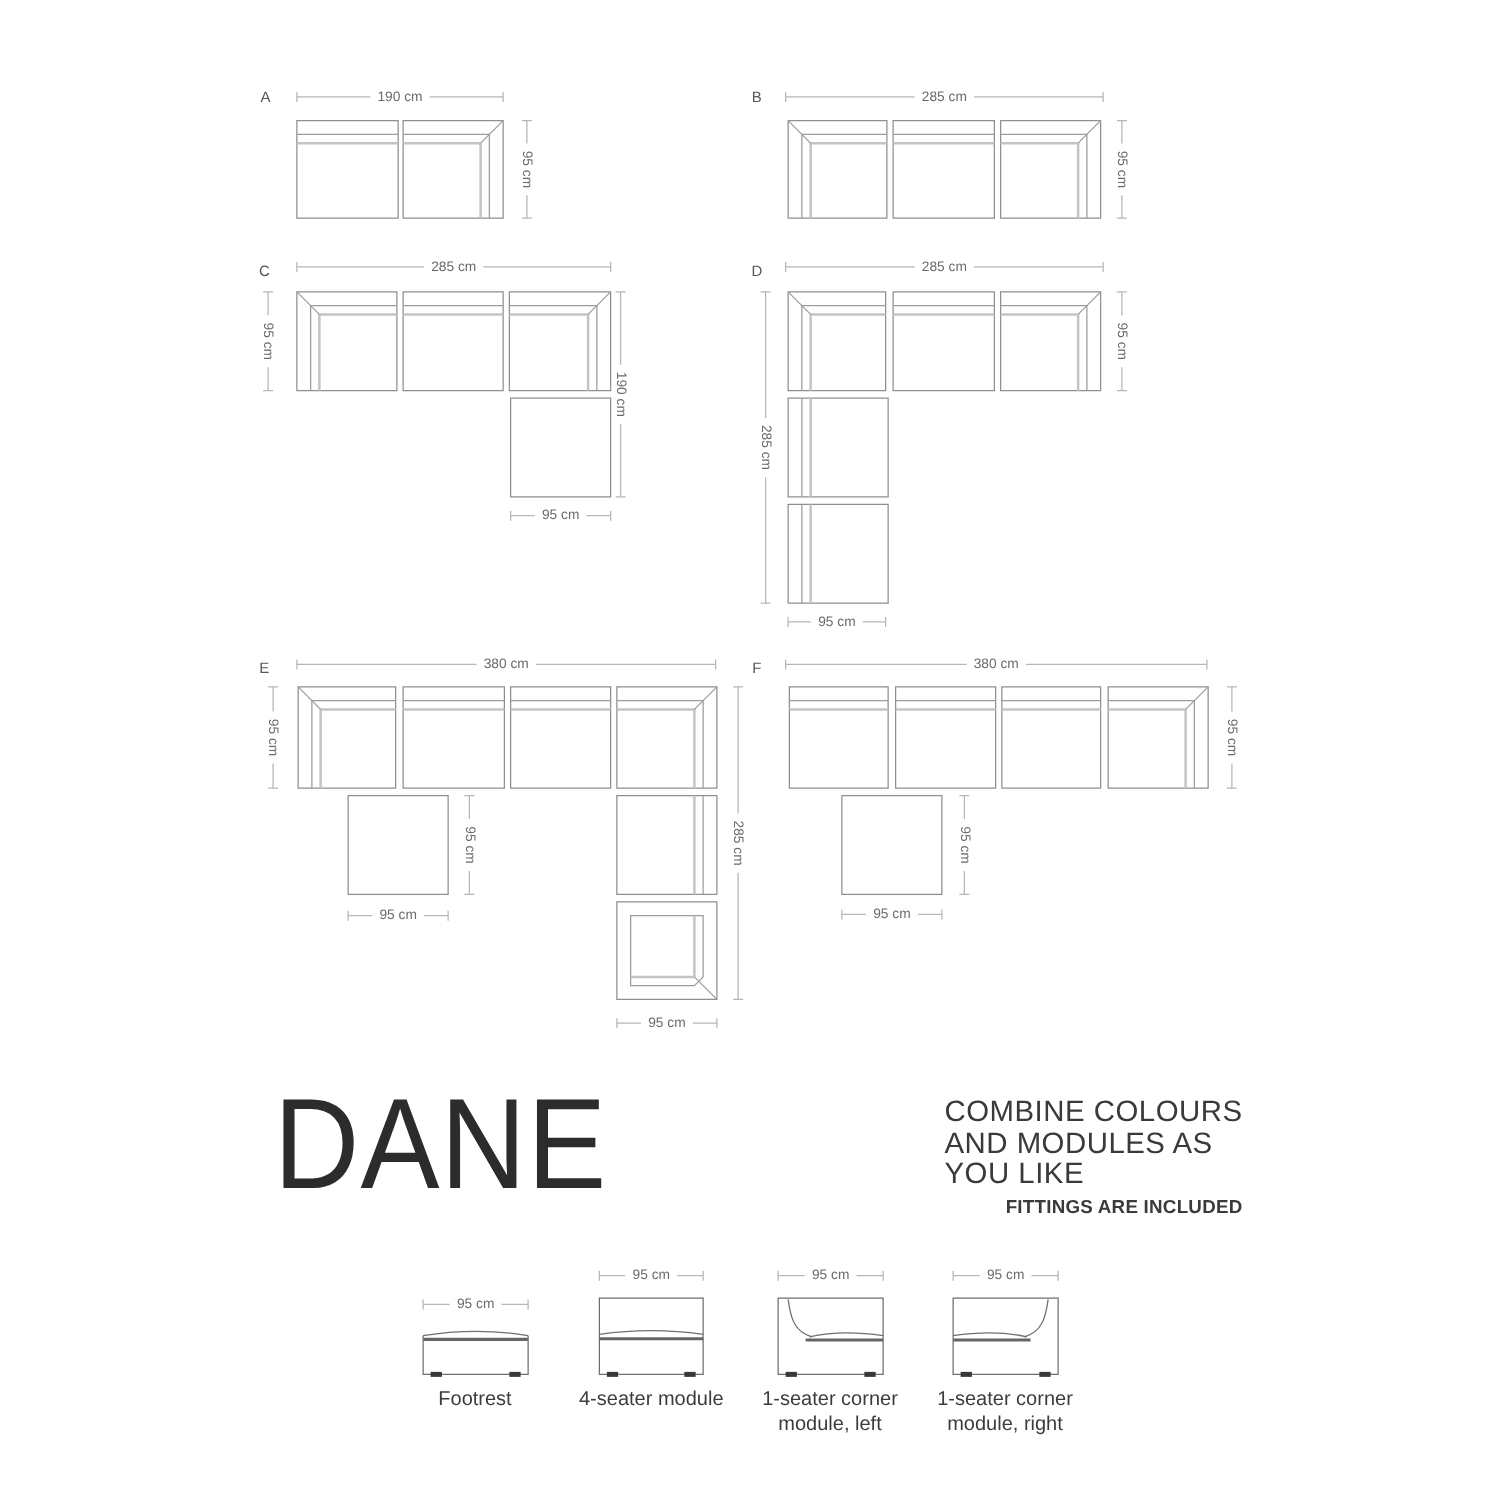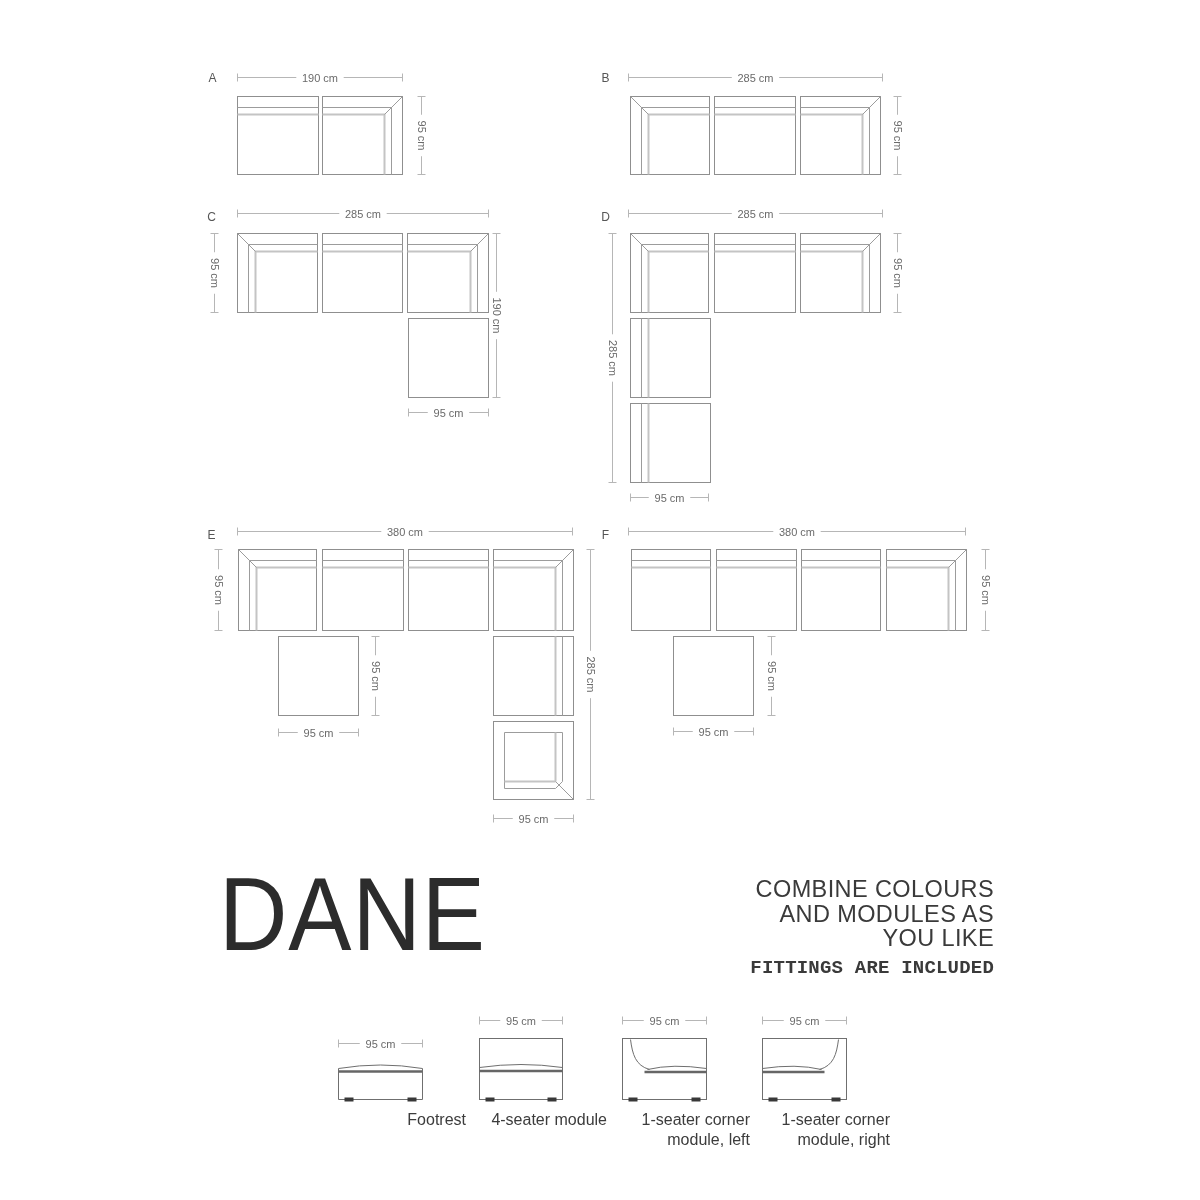--- a/index.html
+++ b/index.html
@@ -3,25 +3,25 @@
 <meta charset="utf-8">
 <style>
   html,body{margin:0;padding:0;background:#fff;}
   .canvas{position:relative;width:1200px;height:1200px;background:#ffffff;overflow:hidden;
           font-family:"Liberation Sans",sans-serif;}
   svg{position:absolute;left:0;top:0;}
   .title{position:absolute;left:219px;top:861px;font-size:103px;line-height:1.05;
          color:#2c2c2c;font-weight:400;letter-spacing:1px;transform:scaleX(0.92);
          transform-origin:left top;white-space:nowrap;}
   .tagline{position:absolute;right:206px;top:877px;font-size:23.5px;line-height:24.5px;
-           color:#3a3a3a;text-align:right;white-space:pre-line;letter-spacing:0.4px;}
-  .fittings{position:absolute;right:206px;top:957px;font-size:19px;font-weight:600;
-            color:#3a3a3a;text-align:center;letter-spacing:0.2px;font-family:Liberation Mono, monospace;}
+           color:#3a3a3a;white-space:pre-line;letter-spacing:0.4px;}
+  .fittings{position:absolute;right:206px;top:957px;font-size:15px;font-weight:600;
+            color:#3a3a3a;text-align:center;letter-spacing:0.2px;}
   .legend-label{position:absolute;top:1110px;width:172px;font-size:16px;line-height:20px;
-                color:#3c3c3c;text-align:right;white-space:pre-line;}
+                color:#3c3c3c;text-align:center;white-space:pre-line;}
 </style>
 </head>
 <body>
 
 <div class="canvas">
   <svg id="diagram-svg" width="1200" height="1200" viewBox="0 0 1200 1200">
       <g transform="translate(0.5,0.5)">
         <g>
           <g>
             <rect x="237" y="96" width="81" height="78" fill="#fff" stroke="#8f8f8f" stroke-width="1"></rect>

